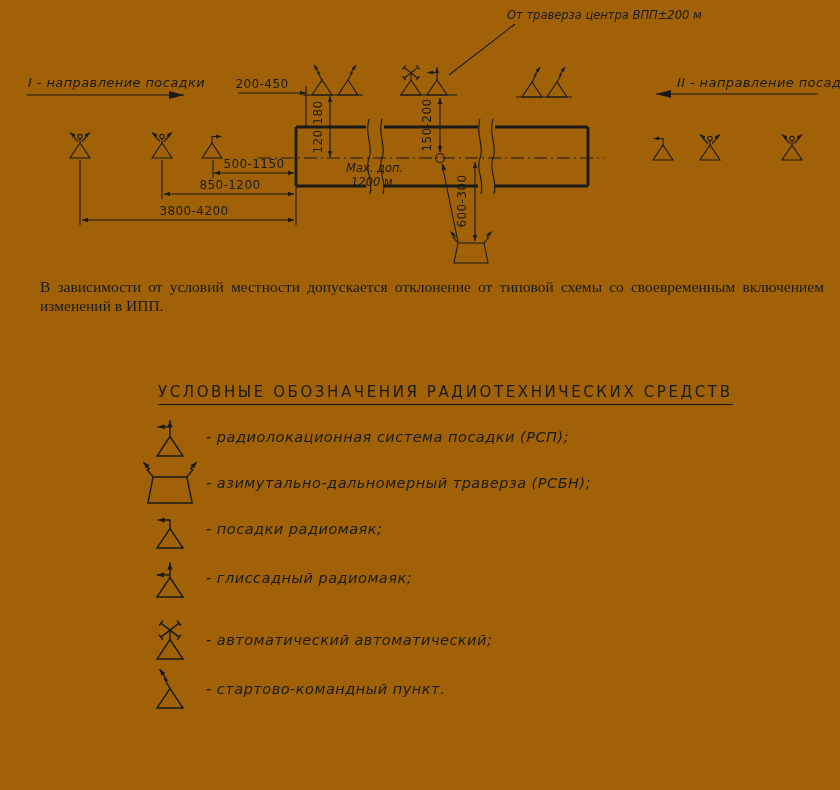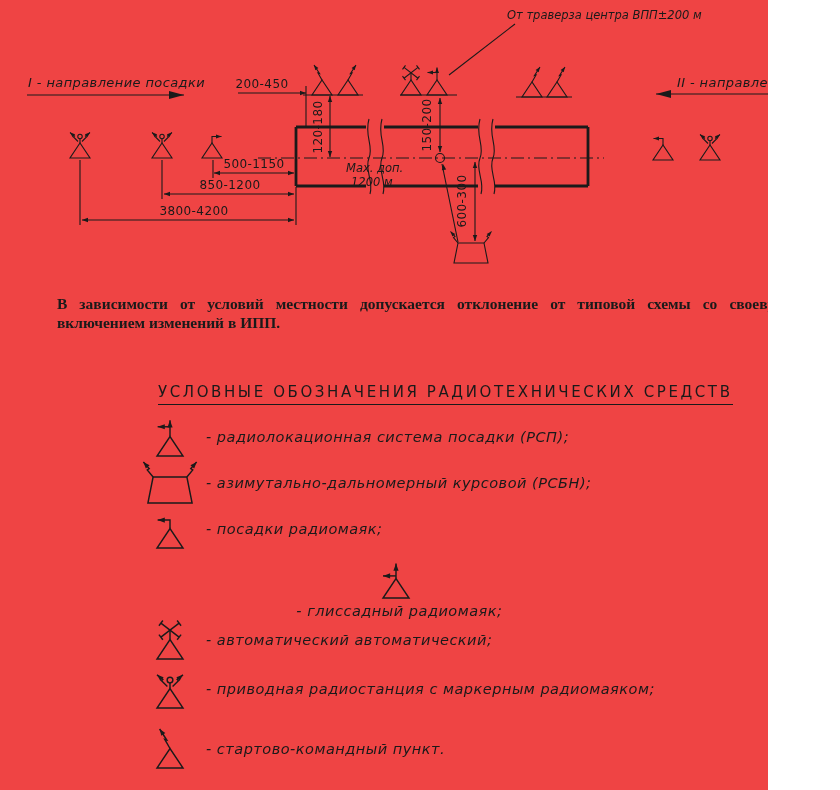--- a/index.html
+++ b/index.html
@@ -1,33 +1,33 @@
 <!DOCTYPE html>
 <html><head>
 <meta charset="utf-8">
 <style>
   html,body{margin:0;padding:0;background:#ffffff;}
-  .page{position:relative;width:768px;height:790px;background:#ef4444;color:#1a1a1a;
+  .page{position:relative;width:840px;height:790px;background:#a16207;color:#1a1a1a;
         font-family:"DejaVu Sans",sans-serif;overflow:hidden;}
   svg{position:absolute;left:0;top:0;}
   svg line, svg path, svg polyline, svg circle{stroke:#1a1a1a;fill:none;stroke-width:1.1;}
   svg .thick{stroke-width:2.8;}
   svg .dash{stroke-dasharray:13 4 2 4;stroke-width:1;}
   svg text{fill:#1a1a1a;stroke:none;font-family:"DejaVu Sans",sans-serif;}
   .dimtxt{font-size:12px;letter-spacing:.4px;}
   .lbl{font-size:13px;font-style:italic;letter-spacing:.4px;}
   .small{font-size:11.5px;font-style:italic;}
-  .note{position:absolute;left:40px;top:277px;width:784px;margin:17px;
-        font-family:"Liberation Serif",serif;font-size:15.5px;font-weight:bold;
+  .note{position:absolute;left:40px;top:277px;width:784px;margin:0;
+        font-family:"Liberation Serif",serif;font-size:15.5px;font-weight:normal;
         line-height:1.23;text-align:justify;}
   .legend-title{position:absolute;left:158px;top:383px;font-size:15px;letter-spacing:2.6px;
         border-bottom:1.5px solid #1a1a1a;padding-bottom:3px;white-space:nowrap;text-align:center;}
   .legend-rows{position:absolute;left:140px;top:414px;}
   .lrow{display:flex;align-items:center;height:46px;}
-  .lrow:nth-child(4){margin-top:3px;flex-direction:column;}
+  .lrow:nth-child(4){margin-top:3px;}
   .lrow:nth-child(5){margin-top:16px;}
   .lrow:nth-child(6){margin-top:3px;}
   .lrow:nth-child(7){margin-top:14px;}
   .lsym{position:static;width:62px;height:48px;flex:none;}
   .ltext{font-style:italic;font-size:14.5px;letter-spacing:.5px;padding-left:4px;white-space:nowrap;}
 </style>
 </head>
 <body>
 
 <div class="page">
@@ -222,21 +222,21 @@
       <div class="lrow">
         <svg class="lsym" width="62" height="48" viewBox="0 0 62 48">
           <g transform="translate(30,18) scale(1.3)">
             <path d="M-13,0 L-17,20 L17,20 L13,0 Z" fill="#fff"></path>
             <polyline points="-13,0 -17.5,-5.5 -16,-6.5 -20.5,-11.5"></polyline>
             <polygon points="-20.5,-11.5 -15.7,-9.1 -18.6,-6.5" fill="#1a1a1a" stroke="none"></polygon>
             <polyline points="13,0 17.5,-5.5 16,-6.5 20.5,-11.5"></polyline>
             <polygon points="20.5,-11.5 18.6,-6.5 15.7,-9.1" fill="#1a1a1a" stroke="none"></polygon>
           </g>
         </svg>
-        <span class="ltext">- азимутально-дальномерный курсовой (РСБН);</span>
+        <span class="ltext">- азимутально-дальномерный траверза (РСБН);</span>
       </div>
       <div class="lrow">
         <svg class="lsym" width="62" height="48" viewBox="0 0 62 48">
           <g transform="translate(30,43) scale(1.3)">
             <path d="M-10,0 L10,0 L0,-15 Z" fill="#fff"></path>
             <polyline points="0,-15 0,-21.5 -9.5,-21.5"></polyline>
             <polygon points="-9.5,-21.5 -4.0,-23.5 -4.0,-19.5" fill="#1a1a1a" stroke="none"></polygon>
           </g>
         </svg>
         <span class="ltext">- посадки радиомаяк;</span>
@@ -265,34 +265,20 @@
             <line x1="5.5" y1="-29.6" x2="8.5" y2="-25.6"></line>
             <line x1="-8.5" y1="-18.8" x2="-5.5" y2="-14.8"></line>
           </g>
         </svg>
         <span class="ltext">- автоматический автоматический;</span>
       </div>
       <div class="lrow">
         <svg class="lsym" width="62" height="48" viewBox="0 0 62 48">
           <g transform="translate(30,43) scale(1.3)">
             <path d="M-10,0 L10,0 L0,-15 Z" fill="#fff"></path>
-            <line x1="0" y1="-15" x2="0" y2="-19.5"></line>
-            <circle cx="0" cy="-21.5" r="2.2" fill="#1a1a1a" stroke="none"></circle>
-            <polyline points="-2,-16.5 -6.5,-21 -5.5,-22 -10,-25.5"></polyline>
-            <polygon points="-10,-25.5 -4.9,-23.7 -7.4,-20.8" fill="#1a1a1a" stroke="none"></polygon>
-            <polyline points="2,-16.5 6.5,-21 5.5,-22 10,-25.5"></polyline>
-            <polygon points="10,-25.5 7.4,-20.8 4.9,-23.7" fill="#1a1a1a" stroke="none"></polygon>
-          </g>
-        </svg>
-        <span class="ltext">- приводная радиостанция с маркерным радиомаяком;</span>
-      </div>
-      <div class="lrow">
-        <svg class="lsym" width="62" height="48" viewBox="0 0 62 48">
-          <g transform="translate(30,43) scale(1.3)">
-            <path d="M-10,0 L10,0 L0,-15 Z" fill="#fff"></path>
             <polyline points="0,-15 -4,-22 -2.5,-21.5 -8,-30"></polyline>
             <polygon points="-8,-30 -3.6,-27.0 -6.7,-24.8" fill="#1a1a1a" stroke="none"></polygon>
           </g>
         </svg>
         <span class="ltext">- стартово-командный пункт.</span>
       </div>
     </div>
 </div>
 
 </body></html>

